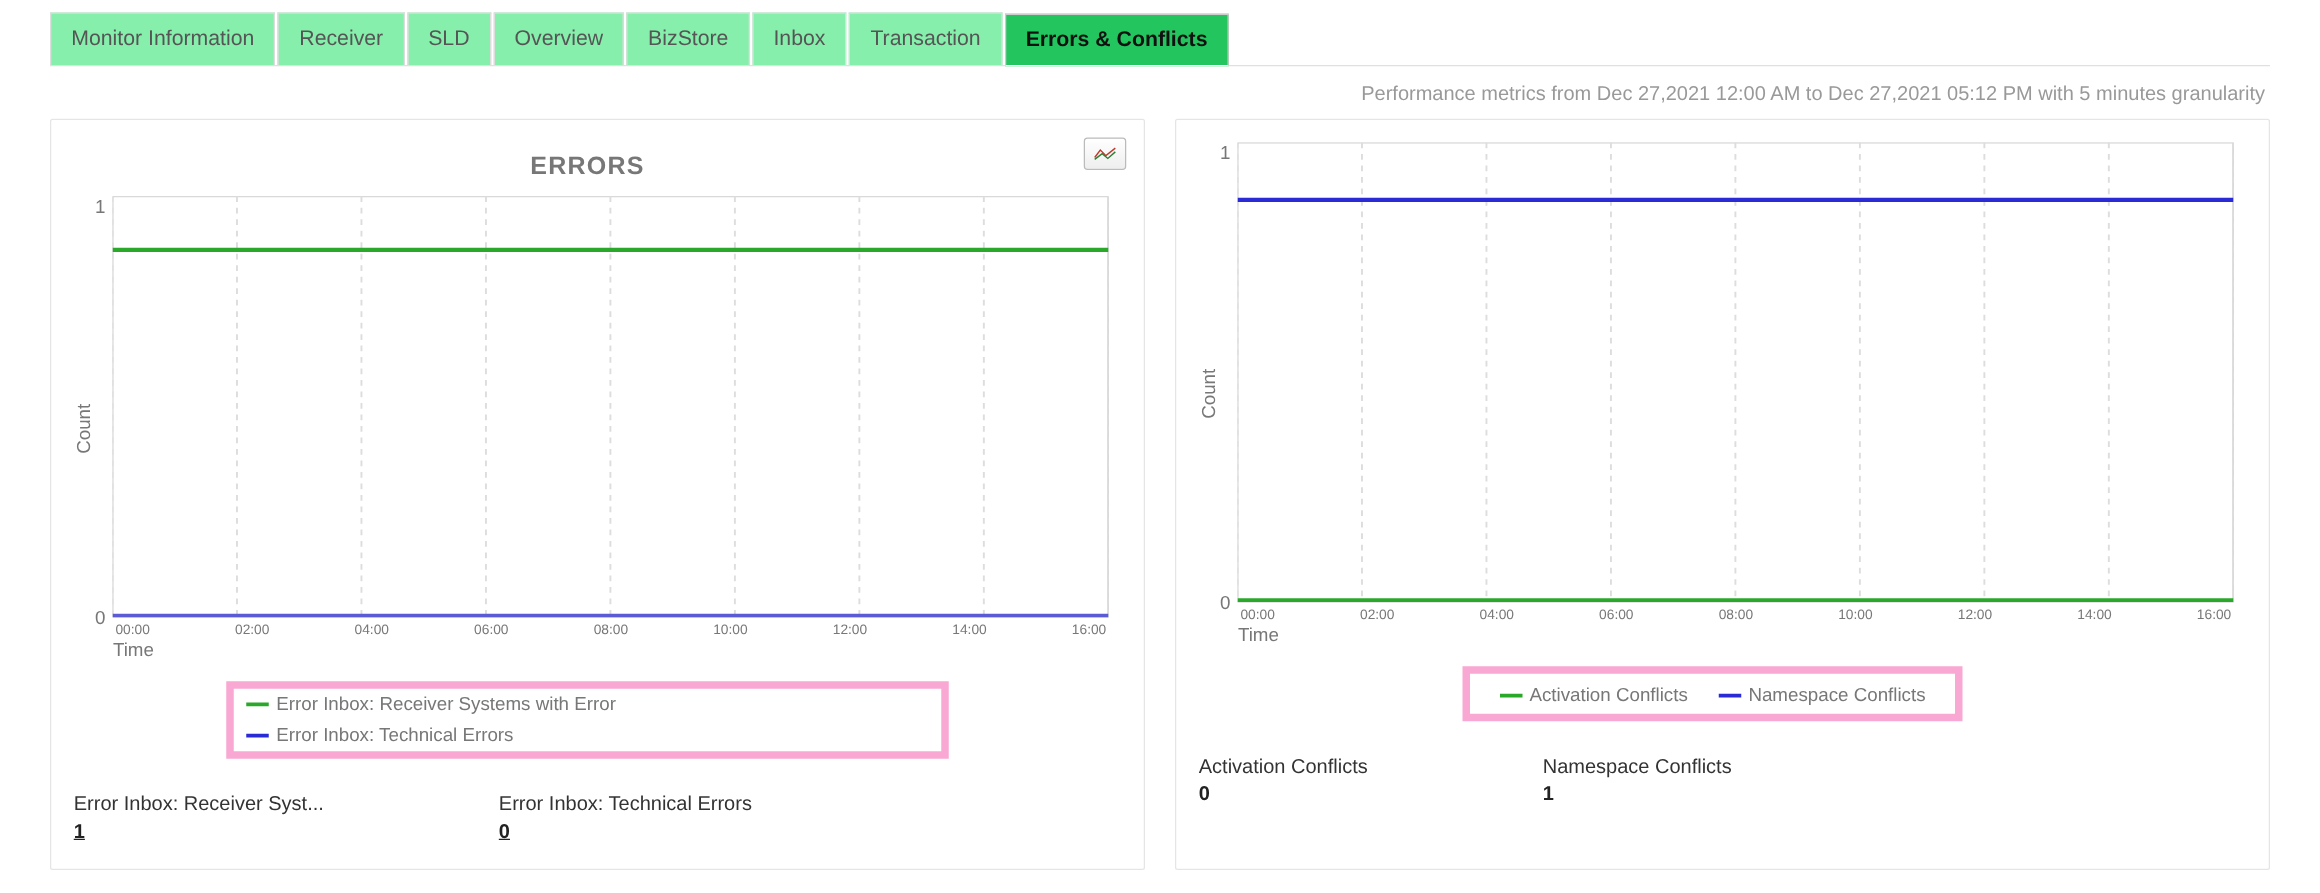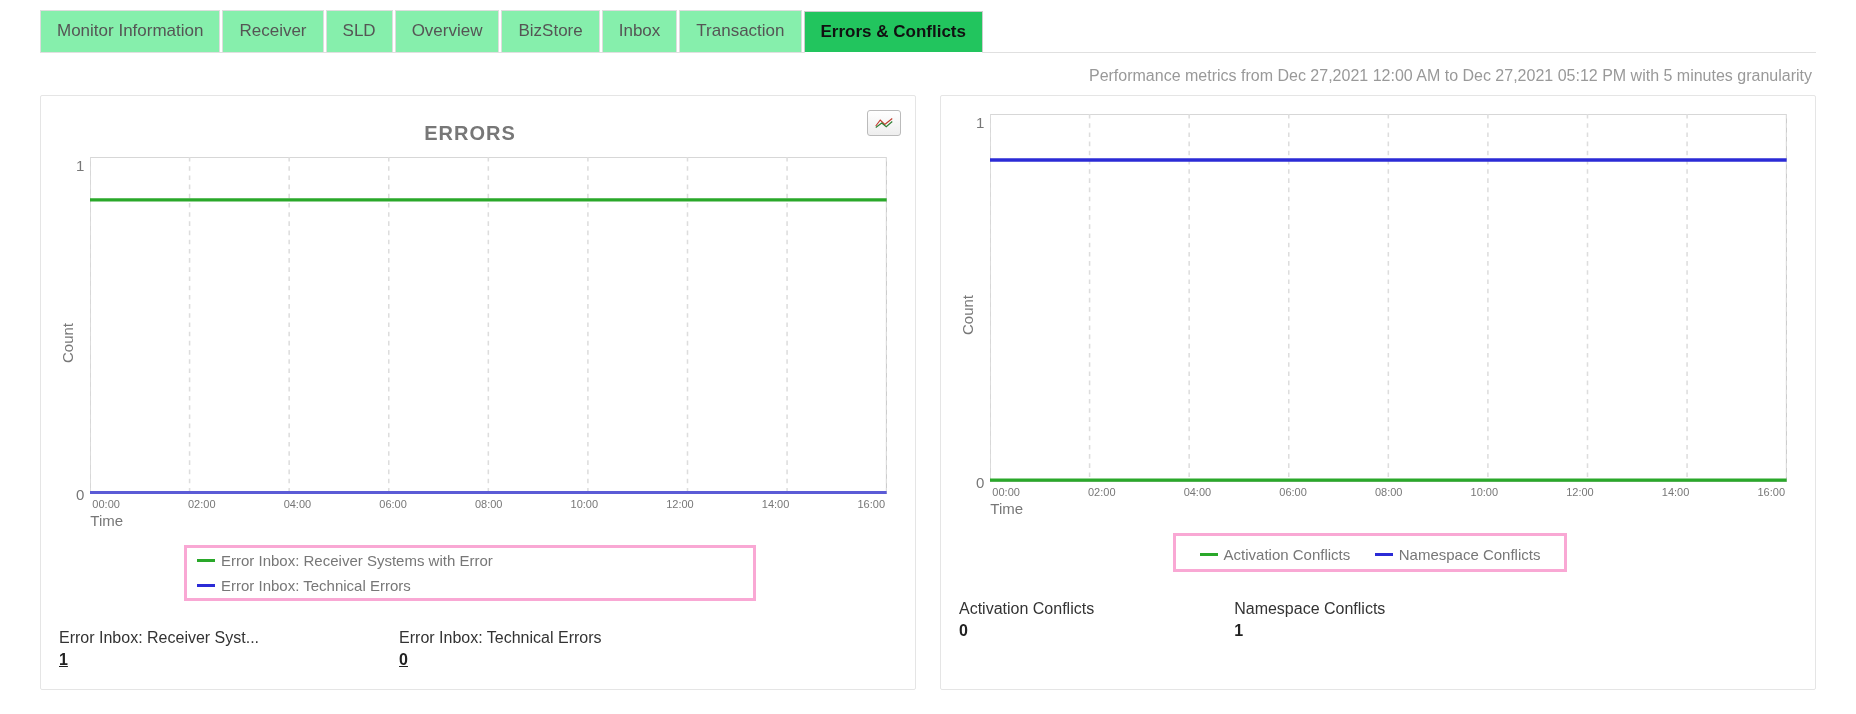--- a/index.html
+++ b/index.html
@@ -18,21 +18,21 @@
   .chart-toggle svg{width:18px;height:14px;}
   
   .chart{display:flex;align-items:stretch;}
   .ylabel{writing-mode:vertical-rl;transform:rotate(180deg);font-size:15px;color:#777;text-align:center;padding-right:6px;align-self:center;}
   .yaxis{display:flex;flex-direction:column;justify-content:space-between;font-size:15px;color:#777;padding:0 6px 26px 0;}
   .plot{flex:1;}
   .plot svg{display:block;width:100%;}
   .xlabels{display:flex;justify-content:space-between;font-size:11px;color:#777;margin-top:4px;padding:0 2px;}
   .xlabel{font-size:15px;color:#777;text-align:left;margin-top:2px;}
   
-  .legend{border:3px solid #f9a8d4;margin:16px auto 0;width:566px;}
+  .legend{border:6px solid #f9a8d4;margin:16px auto 0;width:566px;}
   .legend.compact{width:auto;display:inline-block;padding:6px 14px;}
   .legend-wrap{text-align:center;}
   .legend-row{display:flex;align-items:center;padding:4px 10px;font-size:15px;color:#777;}
   .legend-inline{display:inline-flex;align-items:center;margin:0 10px;font-size:15px;color:#777;}
   .swatch{display:inline-block;width:18px;height:3px;margin-right:6px;}
   
   .stats{display:flex;gap:140px;margin-top:28px;padding-left:6px;}
   .stat-label{font-size:16px;color:#333;white-space:nowrap;}
   .stat-value{font-size:16px;font-weight:700;color:#222;margin-top:4px;}
   .stat-value.link{text-decoration:underline;cursor:pointer;}

